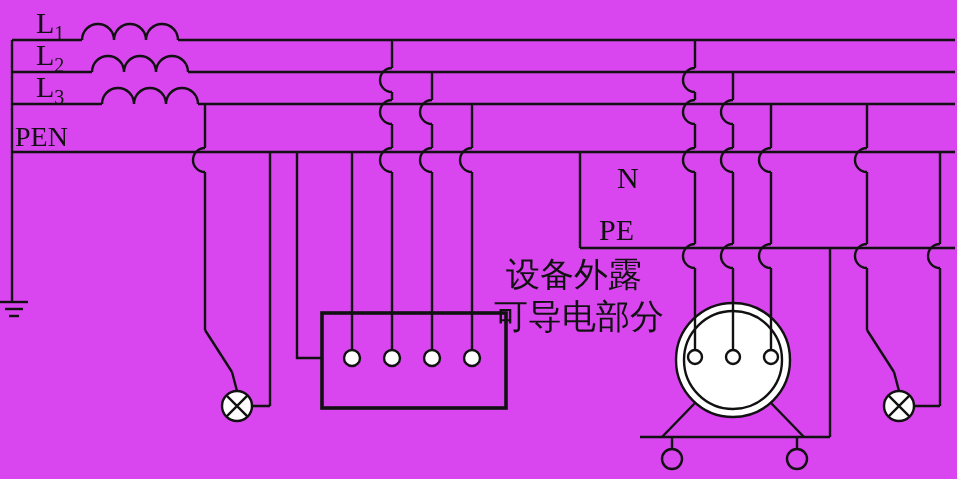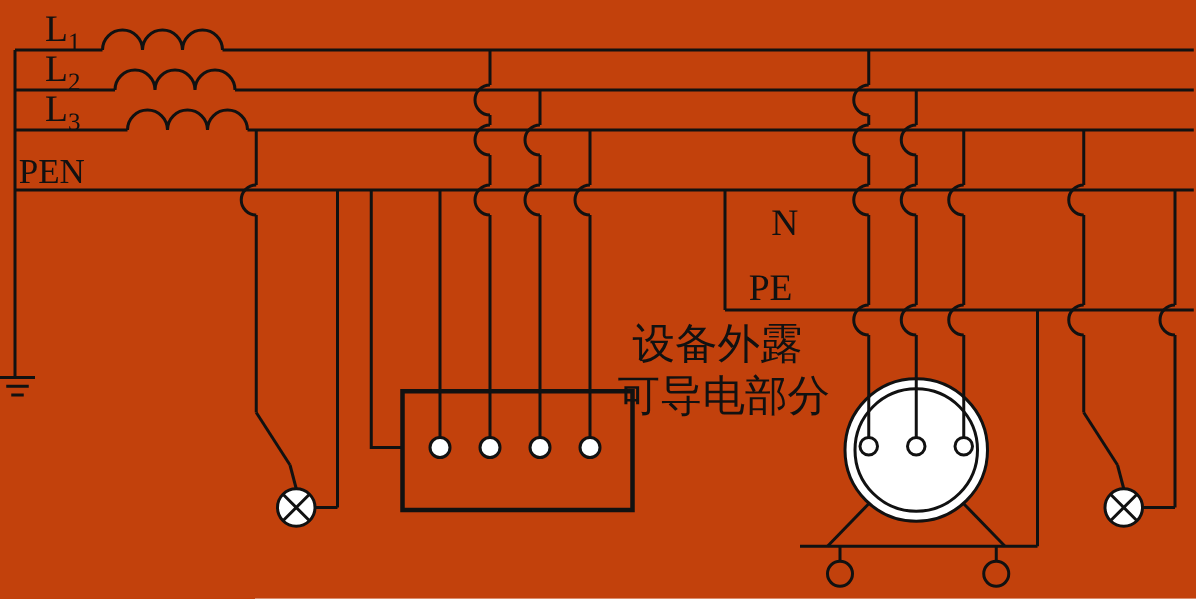--- a/index.html
+++ b/index.html
@@ -1,16 +1,16 @@
 <!DOCTYPE html>
 <html><head>
 <meta charset="utf-8">
 <style>
   html,body{margin:0;padding:0;background:#ffffff;}
-  .stage{width:957px;height:479px;position:relative;background:#c2410c;overflow:hidden;}
+  .stage{width:957px;height:479px;position:relative;background:#d946ef;overflow:hidden;}
   svg{display:block;}
   .wire{stroke:#111111;stroke-width:2.4;fill:none;}
   .boxline{stroke:#111111;stroke-width:3.6;fill:none;}
   .sym{stroke:#111111;stroke-width:2.4;fill:#ffffff;}
   .open{stroke:#111111;stroke-width:2.4;fill:none;}
   text{fill:#111111;font-family:"Liberation Serif","DejaVu Serif",serif;}
   .lbl{font-size:30px;}
   .lbl-pen{font-size:28px;}
   .sub{font-size:20px;}
   .cjk{font-size:34px;font-family:"Liberation Serif","DejaVu Serif",serif;}

